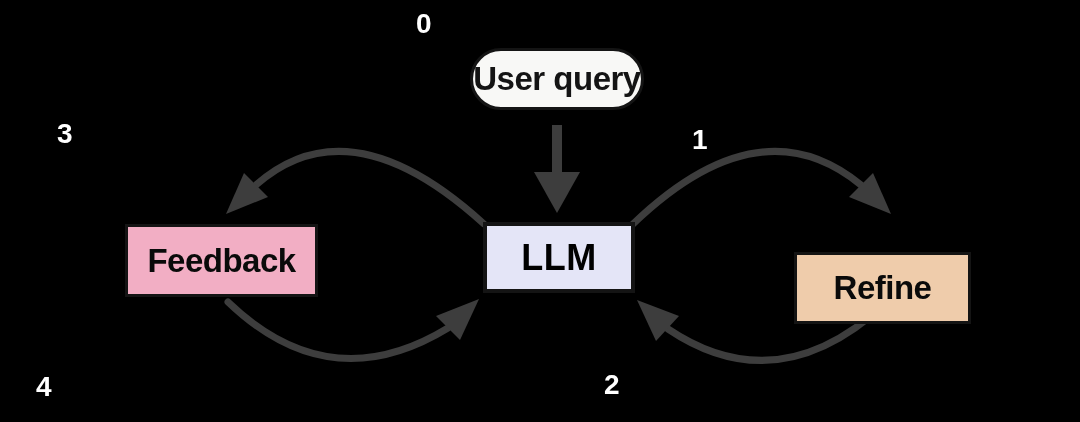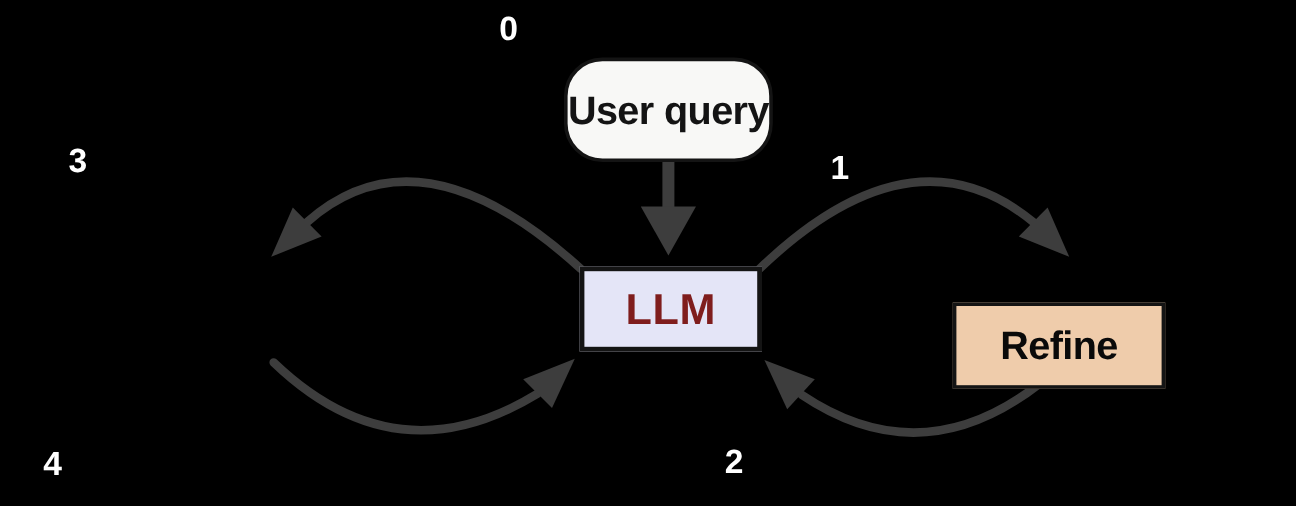--- a/index.html
+++ b/index.html
@@ -25,34 +25,34 @@
   .node {
     position: absolute;
     display: flex;
     align-items: center;
     justify-content: center;
     box-sizing: border-box;
     font-weight: 700;
   }
   .node-user-query {
     left: 470px; top: 48px;
-    width: 174px; height: 87px;
+    width: 174px; height: 62px;
     background: #F8F8F6;
     border: 3px solid #141414;
     border-radius: 32px;
     color: #141414;
     font-size: 33px;
     letter-spacing: -0.5px;
   }
   .node-llm {
     left: 483px; top: 222px;
     width: 152px; height: 71px;
     background: #E4E5F7;
     border: 4px solid #141414;
-    color: #7f1d1d;
+    color: #000000;
     font-size: 36px;
     font-weight: 600;
     letter-spacing: 0.5px;
   }
   .node-feedback {
     left: 125px; top: 224px;
     width: 193px; height: 73px;
     background: #F2AEC4;
     border: 3px solid #141414;
     color: #0a0a0a;
@@ -116,20 +116,23 @@
   </svg>
 
   <div class="node node-user-query">
     <span>User query</span>
   </div>
 
   <div class="node node-llm">
     <span>LLM</span>
   </div>
 
+  <div class="node node-feedback">
+    <span>Feedback</span>
+  </div>
 
   <div class="node node-refine">
     <span>Refine</span>
   </div>
 
   <span class="step-label step-0">0</span>
   <span class="step-label step-1">1</span>
   <span class="step-label step-2">2</span>
   <span class="step-label step-3">3</span>
   <span class="step-label step-4">4</span>

